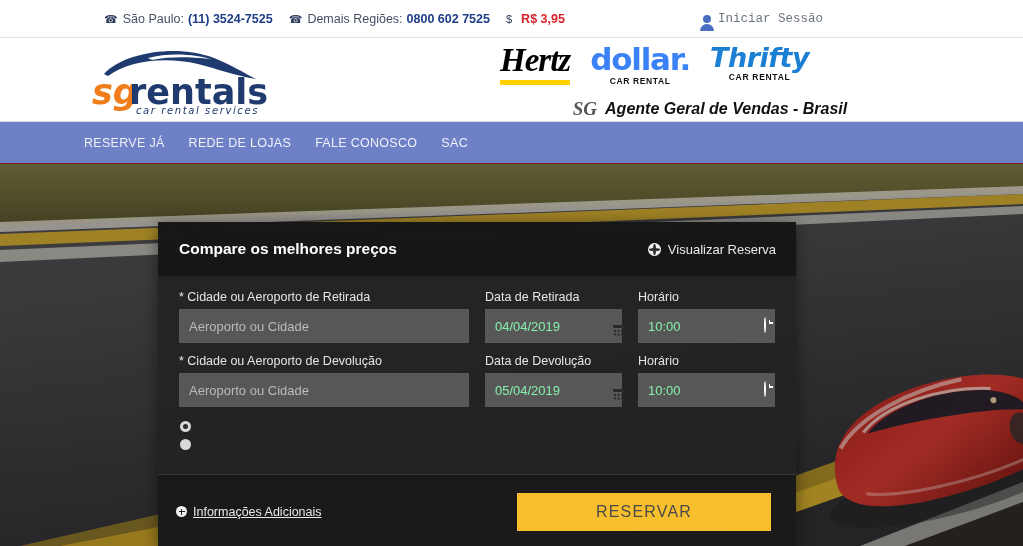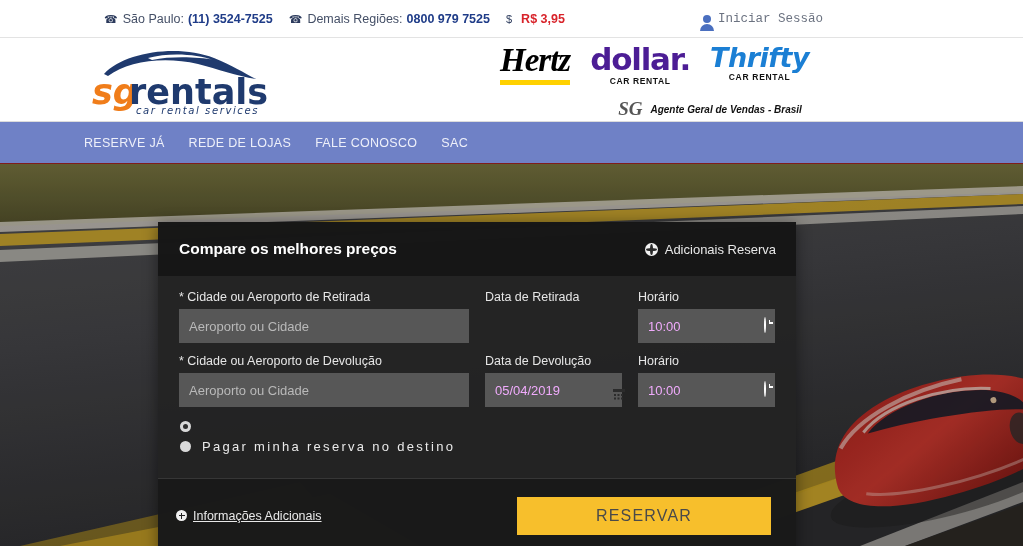--- a/index.html
+++ b/index.html
@@ -63,42 +63,42 @@
 
   .hertz { position: relative; padding-bottom: 5px; text-align: center; }
   .hertz-word {
     font-family: "Liberation Serif", serif; font-weight: bold; font-style: italic;
     font-size: 33px; letter-spacing: -1px; color: #000; line-height: 1;
   }
   .hertz-bar { height: 5px; background: #ffd100; margin-top: 3px; width: 100%; }
 
   .dollar { text-align: center; }
   .dollar-word {
-    font-size: 31px; font-weight: bold; color: #4c1d95; line-height: 1;
+    font-size: 31px; font-weight: bold; color: #3b82f6; line-height: 1;
     letter-spacing: -1.2px; font-family: "DejaVu Sans", sans-serif;
   }
   .dollar-sub { font-size: 8.5px; font-weight: bold; color: #111; letter-spacing: 0.6px; margin-top: 1px; }
 
   .thrifty { text-align: center; }
   .thrifty-word {
     font-size: 27px; font-weight: bold; font-style: italic; color: #1b7fd4;
     line-height: 1; letter-spacing: -0.5px; font-family: "DejaVu Sans", sans-serif;
   }
   .thrifty-sub { font-size: 8.5px; font-weight: bold; color: #111; letter-spacing: 0.7px; margin-top: 1px; }
 
   .sg-line {
     display: flex; align-items: center; justify-content: center;
     margin-top: 4px; margin-left: 40px;
   }
   .sg-mark {
     font-size: 19px; font-weight: bold; font-style: italic; color: #555;
     font-family: "Liberation Serif", serif; margin-right: 8px;
   }
   .sg-text {
-    font-size: 10px; font-weight: bold; font-style: italic; color: #111;
+    font-size: 16px; font-weight: bold; font-style: italic; color: #111;
     font-family: "Liberation Sans", sans-serif;
   }
 
   
   .nav {
     height: 42px; background: #6f81c6;
     display: flex; align-items: center; padding-left: 84px; gap: 24px;
     border-bottom: 1px solid #7f1d1d;
   }
   .nav-item {
@@ -140,21 +140,21 @@
   .fld-city { width: 292px; }
   .fld-date { width: 138px; }
   .fld-time { width: 138px; }
 
   .lbl { color: #e6e6e6; font-size: 12.5px; margin-bottom: 5px; display: block; }
 
   .inp-wrap { position: relative; }
   .inp {
     width: 100%; height: 34px; border: none; outline: none;
     background: rgba(120,120,120,0.62);
-    color: #f0abfc; font-size: 13px; padding: 0 30px 0 10px;
+    color: #86efac; font-size: 13px; padding: 0 30px 0 10px;
     font-family: "Liberation Sans", sans-serif;
   }
   .inp::placeholder { color: #b9b9b9; }
   .inp-ico {
     position: absolute; right: 9px; top: 50%; transform: translateY(-50%);
     color: #ffffff; font-size: 12px; pointer-events: none; line-height: 1;
   }
 
   
   .pin { width: 9px; height: 9px; border-radius: 50% 50% 50% 0;
@@ -237,21 +237,21 @@
         <span class="tb-icon">☎</span>
         <span class="tb-label">São Paulo:</span>
         <span class="tb-value">(11) 3524-7525</span>
       </div>
 
       <span class="tb-sep"></span>
 
       <div class="tb-item">
         <span class="tb-icon">☎</span>
         <span class="tb-label">Demais Regiões:</span>
-        <span class="tb-value">0800 979 7525</span>
+        <span class="tb-value">0800 602 7525</span>
       </div>
 
       <span class="tb-sep"></span>
 
       <div class="tb-item">
         <span class="tb-icon">$</span>
         <span class="tb-value red">R$ 3,95</span>
       </div>
 
     </div>
@@ -358,37 +358,41 @@
         <rect x="0" y="0" width="1023" height="382" fill="#000" opacity="0.12"></rect>
       </svg>
     </div>
 
     <div class="panel">
 
       <div class="panel-head">
         <span class="panel-title">Compare os melhores preços</span>
         <span class="view-res">
           <span class="globe"></span>
-          <span>Adicionais Reserva</span>
+          <span>Visualizar Reserva</span>
         </span>
       </div>
 
       <div class="panel-body">
 
         <div class="row">
           <div class="fld-city">
             <span class="lbl">* Cidade ou Aeroporto de Retirada</span>
             <span class="inp-wrap">
               <input class="inp" type="text" placeholder="Aeroporto ou Cidade" style="">
               <span class="inp-ico"><span class="pin"></span></span>
             </span>
           </div>
 
           <div class="fld-date">
             <span class="lbl">Data de Retirada</span>
+            <span class="inp-wrap">
+              <input class="inp" type="text" value="04/04/2019" style="">
+              <span class="inp-ico"><span class="cal"></span></span>
+            </span>
           </div>
 
           <div class="fld-time">
             <span class="lbl">Horário</span>
             <span class="inp-wrap">
               <input class="inp" type="text" value="10:00" style="">
               <span class="inp-ico"><span class="clock"></span></span>
             </span>
           </div>
         </div>
@@ -418,21 +422,20 @@
             </span>
           </div>
         </div>
 
         <div class="radios">
           <div class="radio-line">
             <span class="radio sel"></span>
           </div>
           <div class="radio-line">
             <span class="radio"></span>
-            <span class="radio-lbl">Pagar minha reserva no destino</span>
           </div>
         </div>
       </div>
 
       <div class="panel-foot">
         <span class="addinfo">
           <span class="plus"></span>
           <span class="addinfo-lbl">Informações Adicionais</span>
         </span>
         <button class="reserve-btn">RESERVAR</button>

